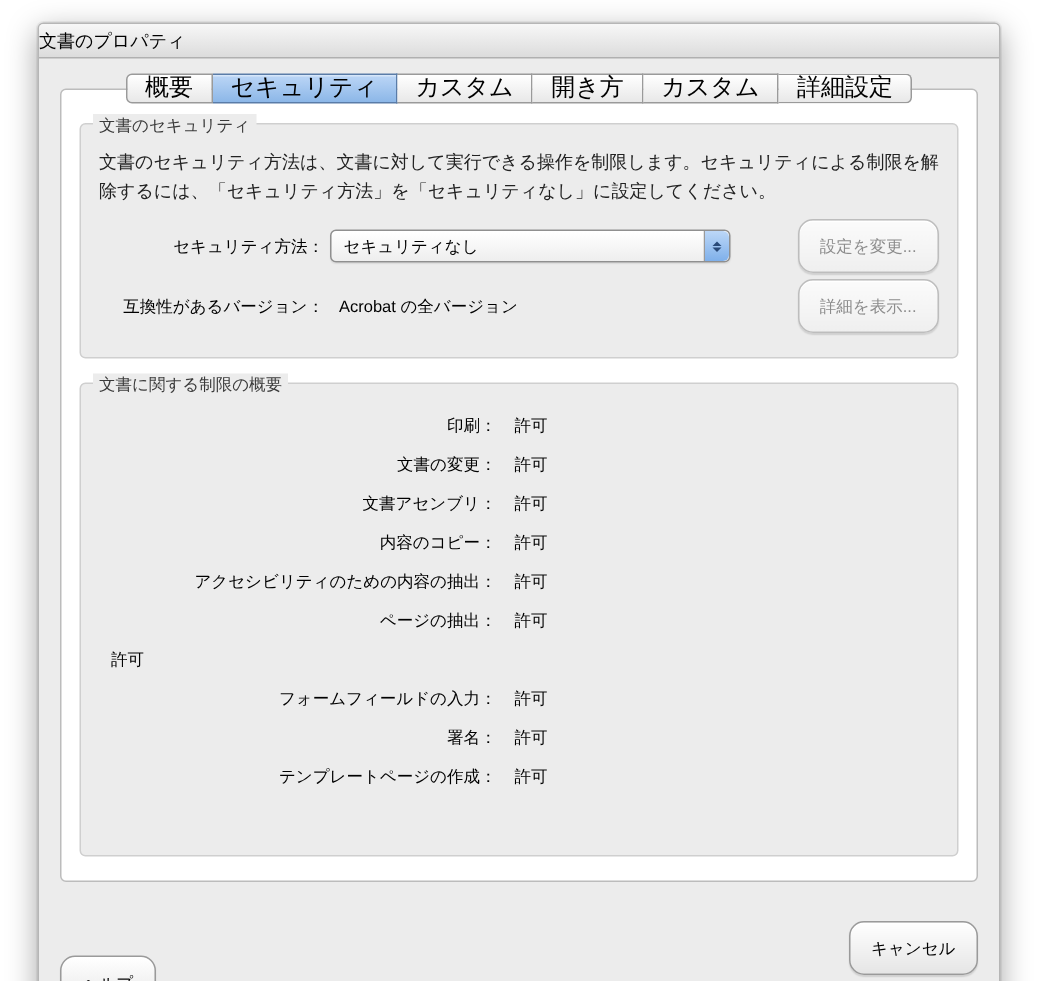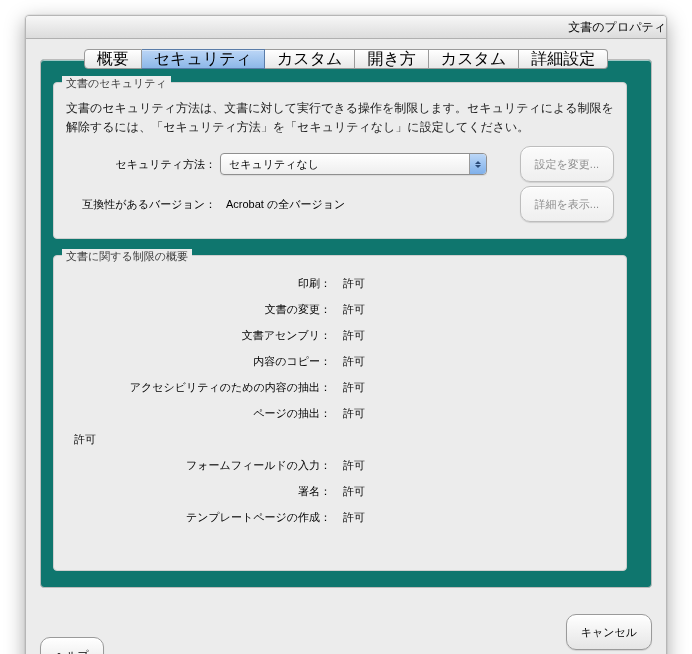--- a/index.html
+++ b/index.html
@@ -15,21 +15,21 @@
     margin: 15px auto;
     background: #ececec;
     border: 1px solid #b6b6b6;
     border-radius: 4px;
     box-shadow: 0 6px 20px rgba(0,0,0,0.35), 0 0 0 1px rgba(0,0,0,0.05);
     overflow: hidden;
   }
   .titlebar {
     height: 22px;
     line-height: 22px;
-    text-align: right;
+    text-align: left;
     font-size: 12px;
     background: linear-gradient(#f7f7f7, #dcdcdc);
     border-bottom: 1px solid #b0b0b0;
   }
   .content {
     padding: 10px 14px 14px 14px;
     position: relative;
   }
   .tabs {
     display: flex;
@@ -57,22 +57,22 @@
   }
   .tab.selected {
     background: linear-gradient(#bcd6f6, #8cb7e8);
     border-color: #5a7ca8;
     box-shadow: inset 0 1px 0 rgba(255,255,255,0.4);
   }
   .panel {
     margin-top: -10px;
     border: 1px solid #bcbcbc;
     border-radius: 4px;
-    background: #0f766e;
-    padding: 16px 24px 12px 12px;
+    background: #ffffff;
+    padding: 16px 12px 12px 12px;
     box-shadow: inset 0 1px 0 rgba(255,255,255,0.6);
   }
   .group {
     border: 1px solid #cfcfcf;
     border-radius: 4px;
     margin-top: 8px;
     padding: 12px 12px 12px 12px;
     position: relative;
     background: #ececec;
   }

